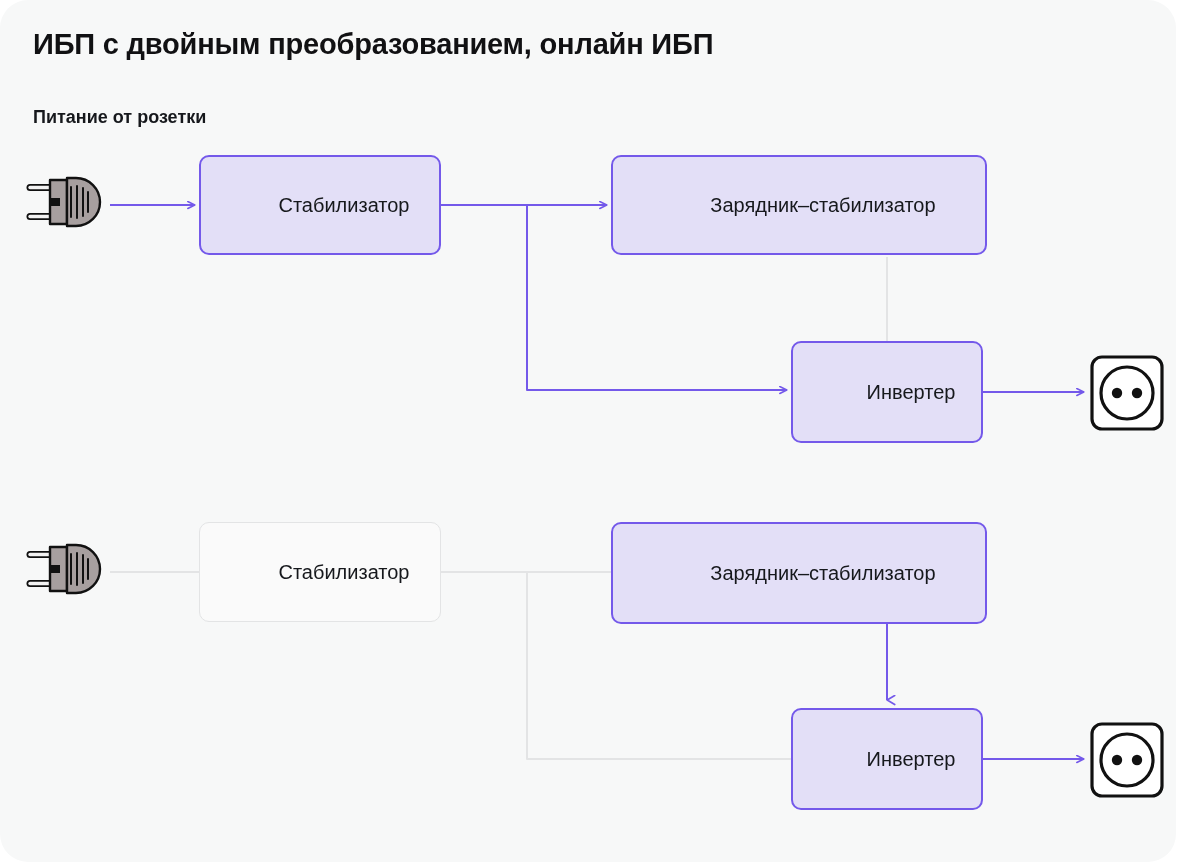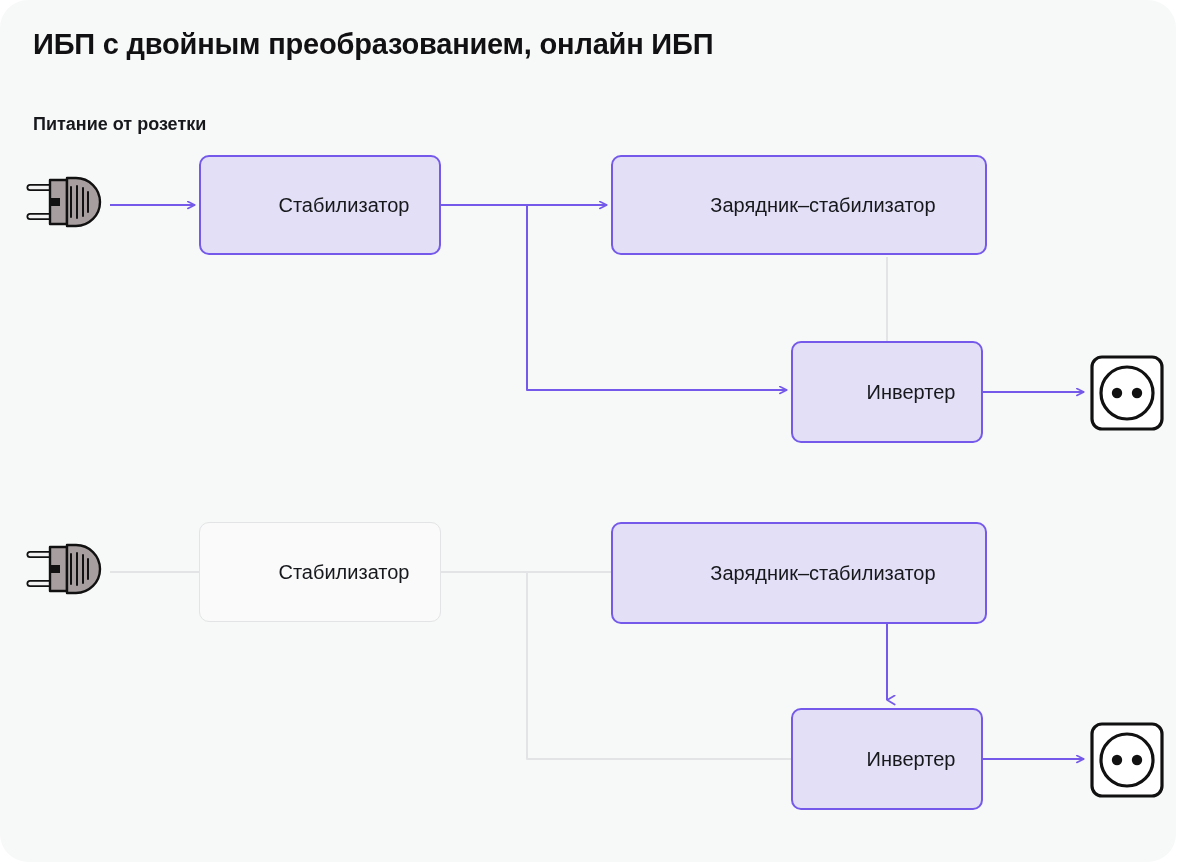--- a/index.html
+++ b/index.html
@@ -21,21 +21,21 @@
   .title{
     position:absolute;left:33px;top:28px;
     font-size:29px;font-weight:bold;color:#111113;
     letter-spacing:-0.2px;white-space:nowrap;
   }
   .section-label{
     position:absolute;
     font-size:18px;font-weight:bold;color:#16181c;
     white-space:nowrap;
   }
-  #label-mains{left:33px;top:107px;margin-top:7px;}
+  #label-mains{left:33px;top:107px;}
   #label-battery{left:33px;top:477px;}
 
   .node{
     position:absolute;
     box-sizing:border-box;
     border-radius:10px;
     display:flex;align-items:center;justify-content:center;
     font-size:20px;color:#16181c;
     white-space:nowrap;
     padding-left:48px;

